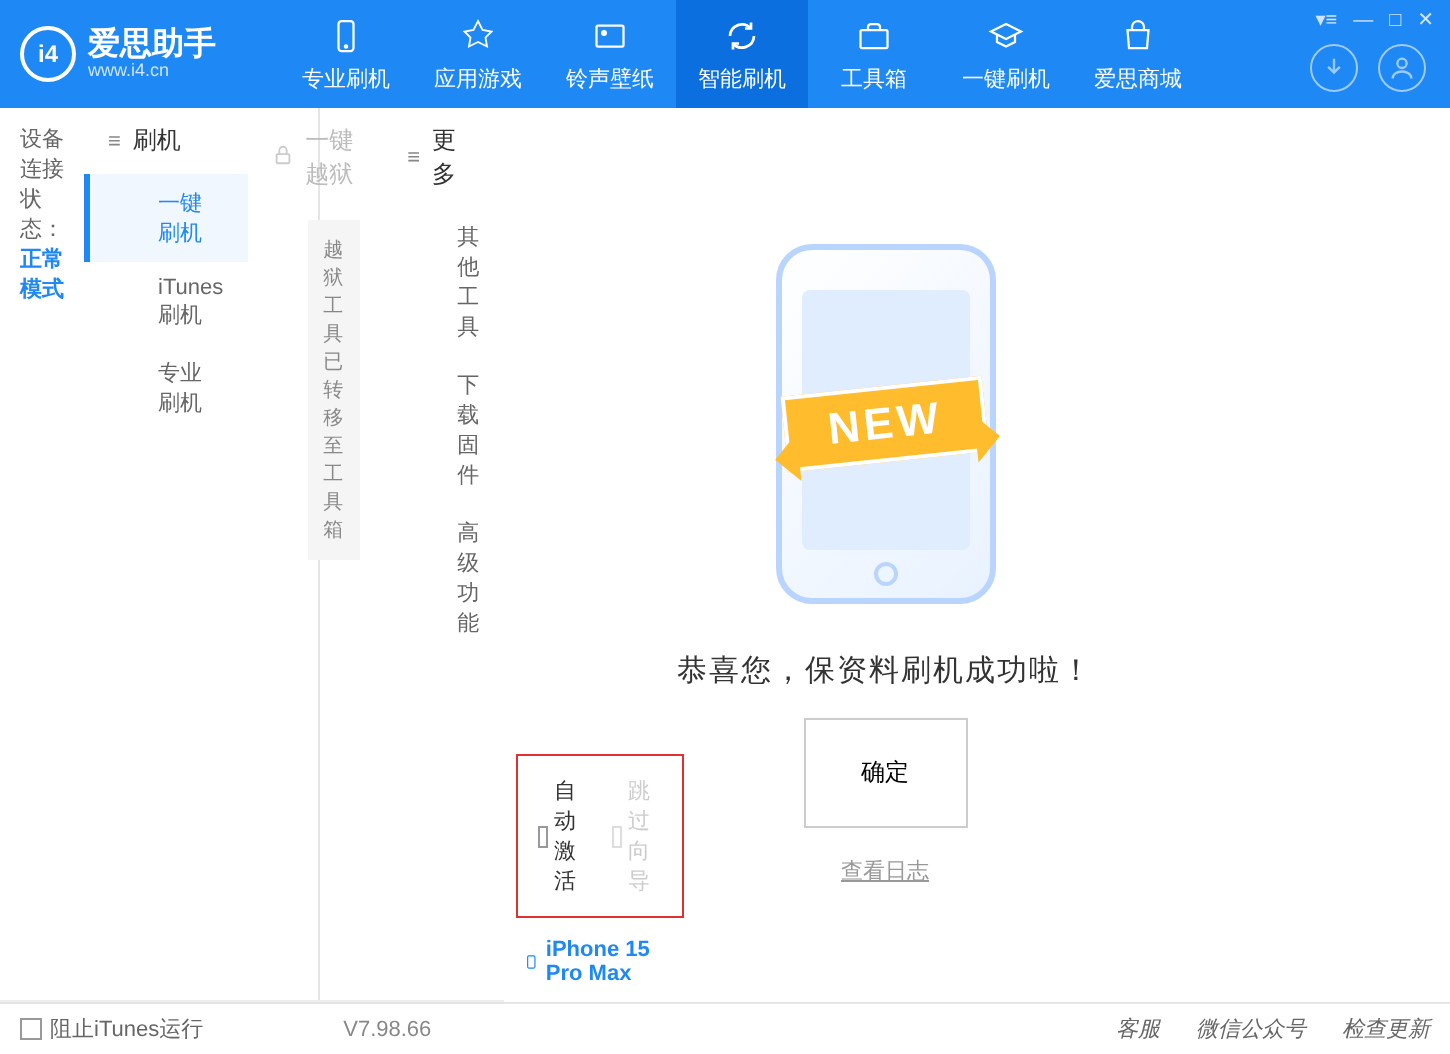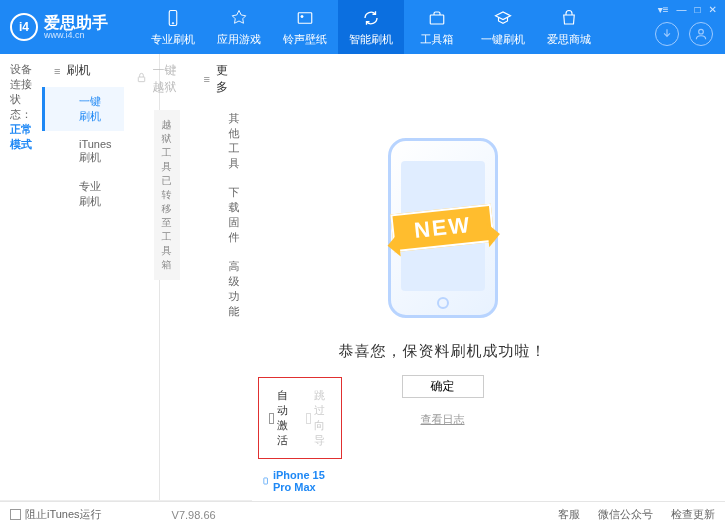--- a/index.html
+++ b/index.html
@@ -41,25 +41,25 @@
 .main { flex: 1; display: flex; flex-direction: column; align-items: center; justify-content: center; gap: 14px; position: relative; }
 .phone-img { width: 200px; height: 200px; position: relative; display: flex; align-items: center; justify-content: center; }
 .phone-body { width: 110px; height: 180px; background: linear-gradient(135deg,#fff,#e8f2ff); border: 3px solid #b8d4ff; border-radius: 18px; position: relative; }
 .phone-screen { position: absolute; top: 20px; left: 10px; right: 10px; bottom: 24px; background: #e0edff; border-radius: 4px; }
 .phone-home { position: absolute; bottom: 6px; left: 50%; transform: translateX(-50%); width: 12px; height: 12px; border: 2px solid #b8d4ff; border-radius: 50%; }
 .new-banner { position: absolute; background: #ffbd2e; color: #fff; font-weight: bold; font-size: 22px; padding: 4px 20px; transform: rotate(-6deg); border: 2px solid #fff; letter-spacing: 2px; }
 .new-banner::before, .new-banner::after { content: ''; position: absolute; top: 50%; width: 0; height: 0; border: 12px solid transparent; }
 .new-banner::before { left: -20px; border-right-color: #ffbd2e; }
 .new-banner::after { right: -20px; border-left-color: #ffbd2e; }
 .success-text { font-size: 15px; color: #333; letter-spacing: 1px; }
-.ok-btn { padding: 2px 28px; border: 1px solid #ccc; background: #fff; font-size: 12px; cursor: pointer; }
+.ok-btn { padding: 18px 28px; border: 1px solid #ccc; background: #fff; font-size: 12px; cursor: pointer; }
 .log-link { font-size: 11px; color: #999; text-decoration: underline; cursor: pointer; }
 .footer { height: 26px; border-top: 1px solid #e5e5e5; display: flex; align-items: center; padding: 0 10px; font-size: 11px; color: #666; }
 .footer .cb { display: flex; align-items: center; gap: 4px; }
-.footer-right { margin-left: auto; display: flex; gap: 18px; }
+.footer-right { margin-left: auto; display: flex; gap: 18px; font-style: italic; }
 .footer-version { margin-left: 70px; color: #888; }
 .exp-icon { font-size: 11px; color: #888; }
 </style>
 </head>
 <body>
 
 <div class="header">
   <div class="logo-area">
     <div class="logo-circle">i4</div>
     <div>

